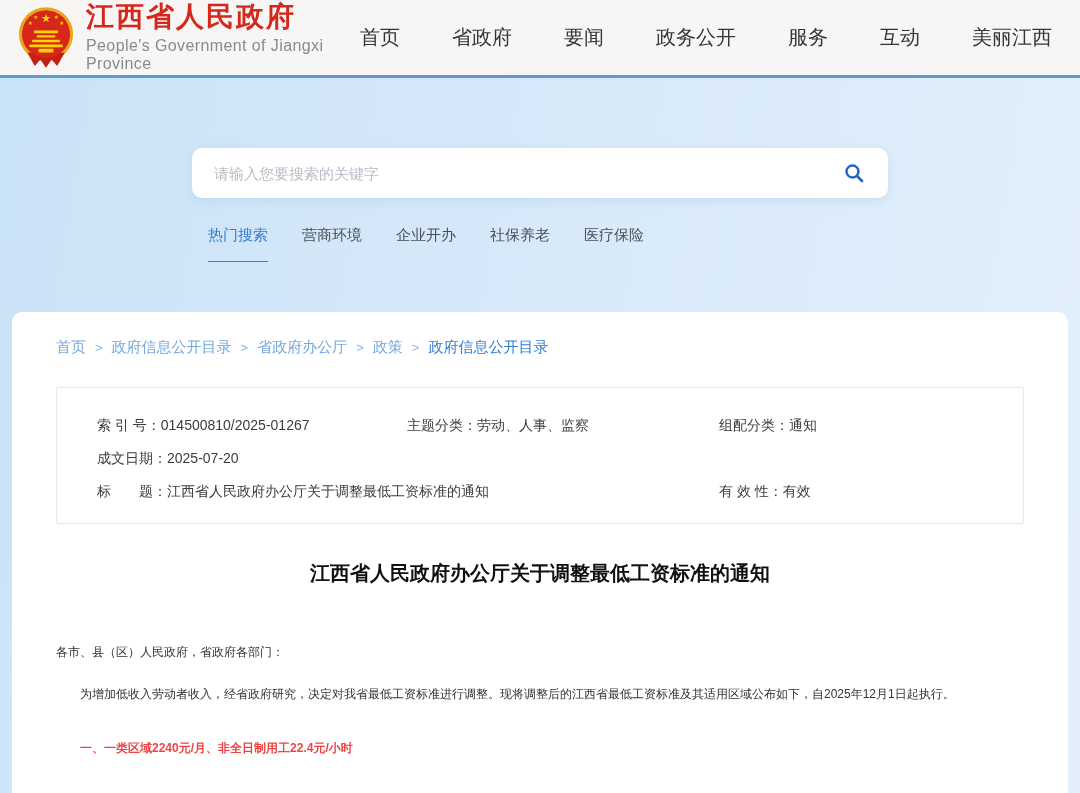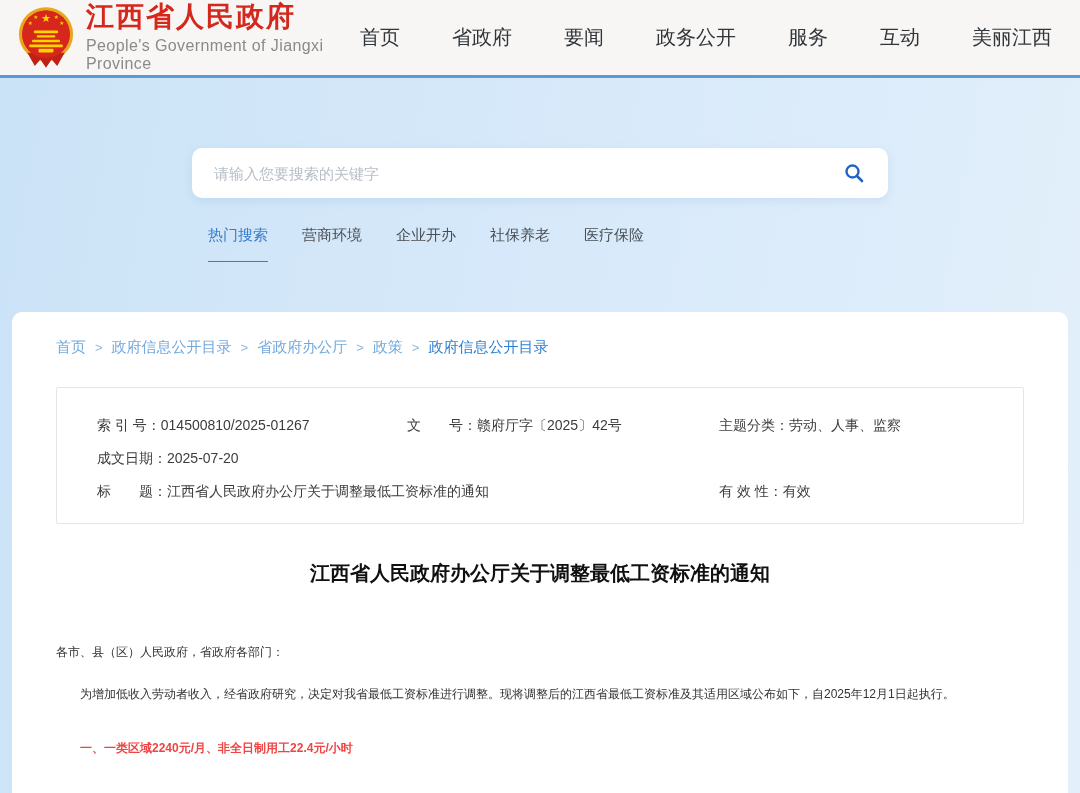--- a/index.html
+++ b/index.html
@@ -220,24 +220,24 @@
       <a>政策</a>
       <span class="sep">&gt;</span>
       <span class="current">政府信息公开目录</span>
     </nav>
 
     <section class="meta-box">
       <div class="meta-cell">
         <span class="meta-label">索 引 号：</span><span class="meta-value">014500810/2025-01267</span>
       </div>
       <div class="meta-cell">
-        <span class="meta-label">文　　号：</span><span class="meta-value">赣府厅字〔2025〕42号</span>
-      </div>
-      <div class="meta-cell">
         <span class="meta-label">主题分类：</span><span class="meta-value">劳动、人事、监察</span>
+      </div>
+      <div class="meta-cell">
+        <span class="meta-label">组配分类：</span><span class="meta-value">通知</span>
       </div>
       <div class="meta-cell">
         <span class="meta-label">成文日期：</span><span class="meta-value">2025-07-20</span>
       </div>
       <div class="meta-cell span2">
         <span class="meta-label">标　　题：</span><span class="meta-value">江西省人民政府办公厅关于调整最低工资标准的通知</span>
       </div>
       <div class="meta-cell">
         <span class="meta-label">有 效 性：</span><span class="meta-value">有效</span>
       </div>

